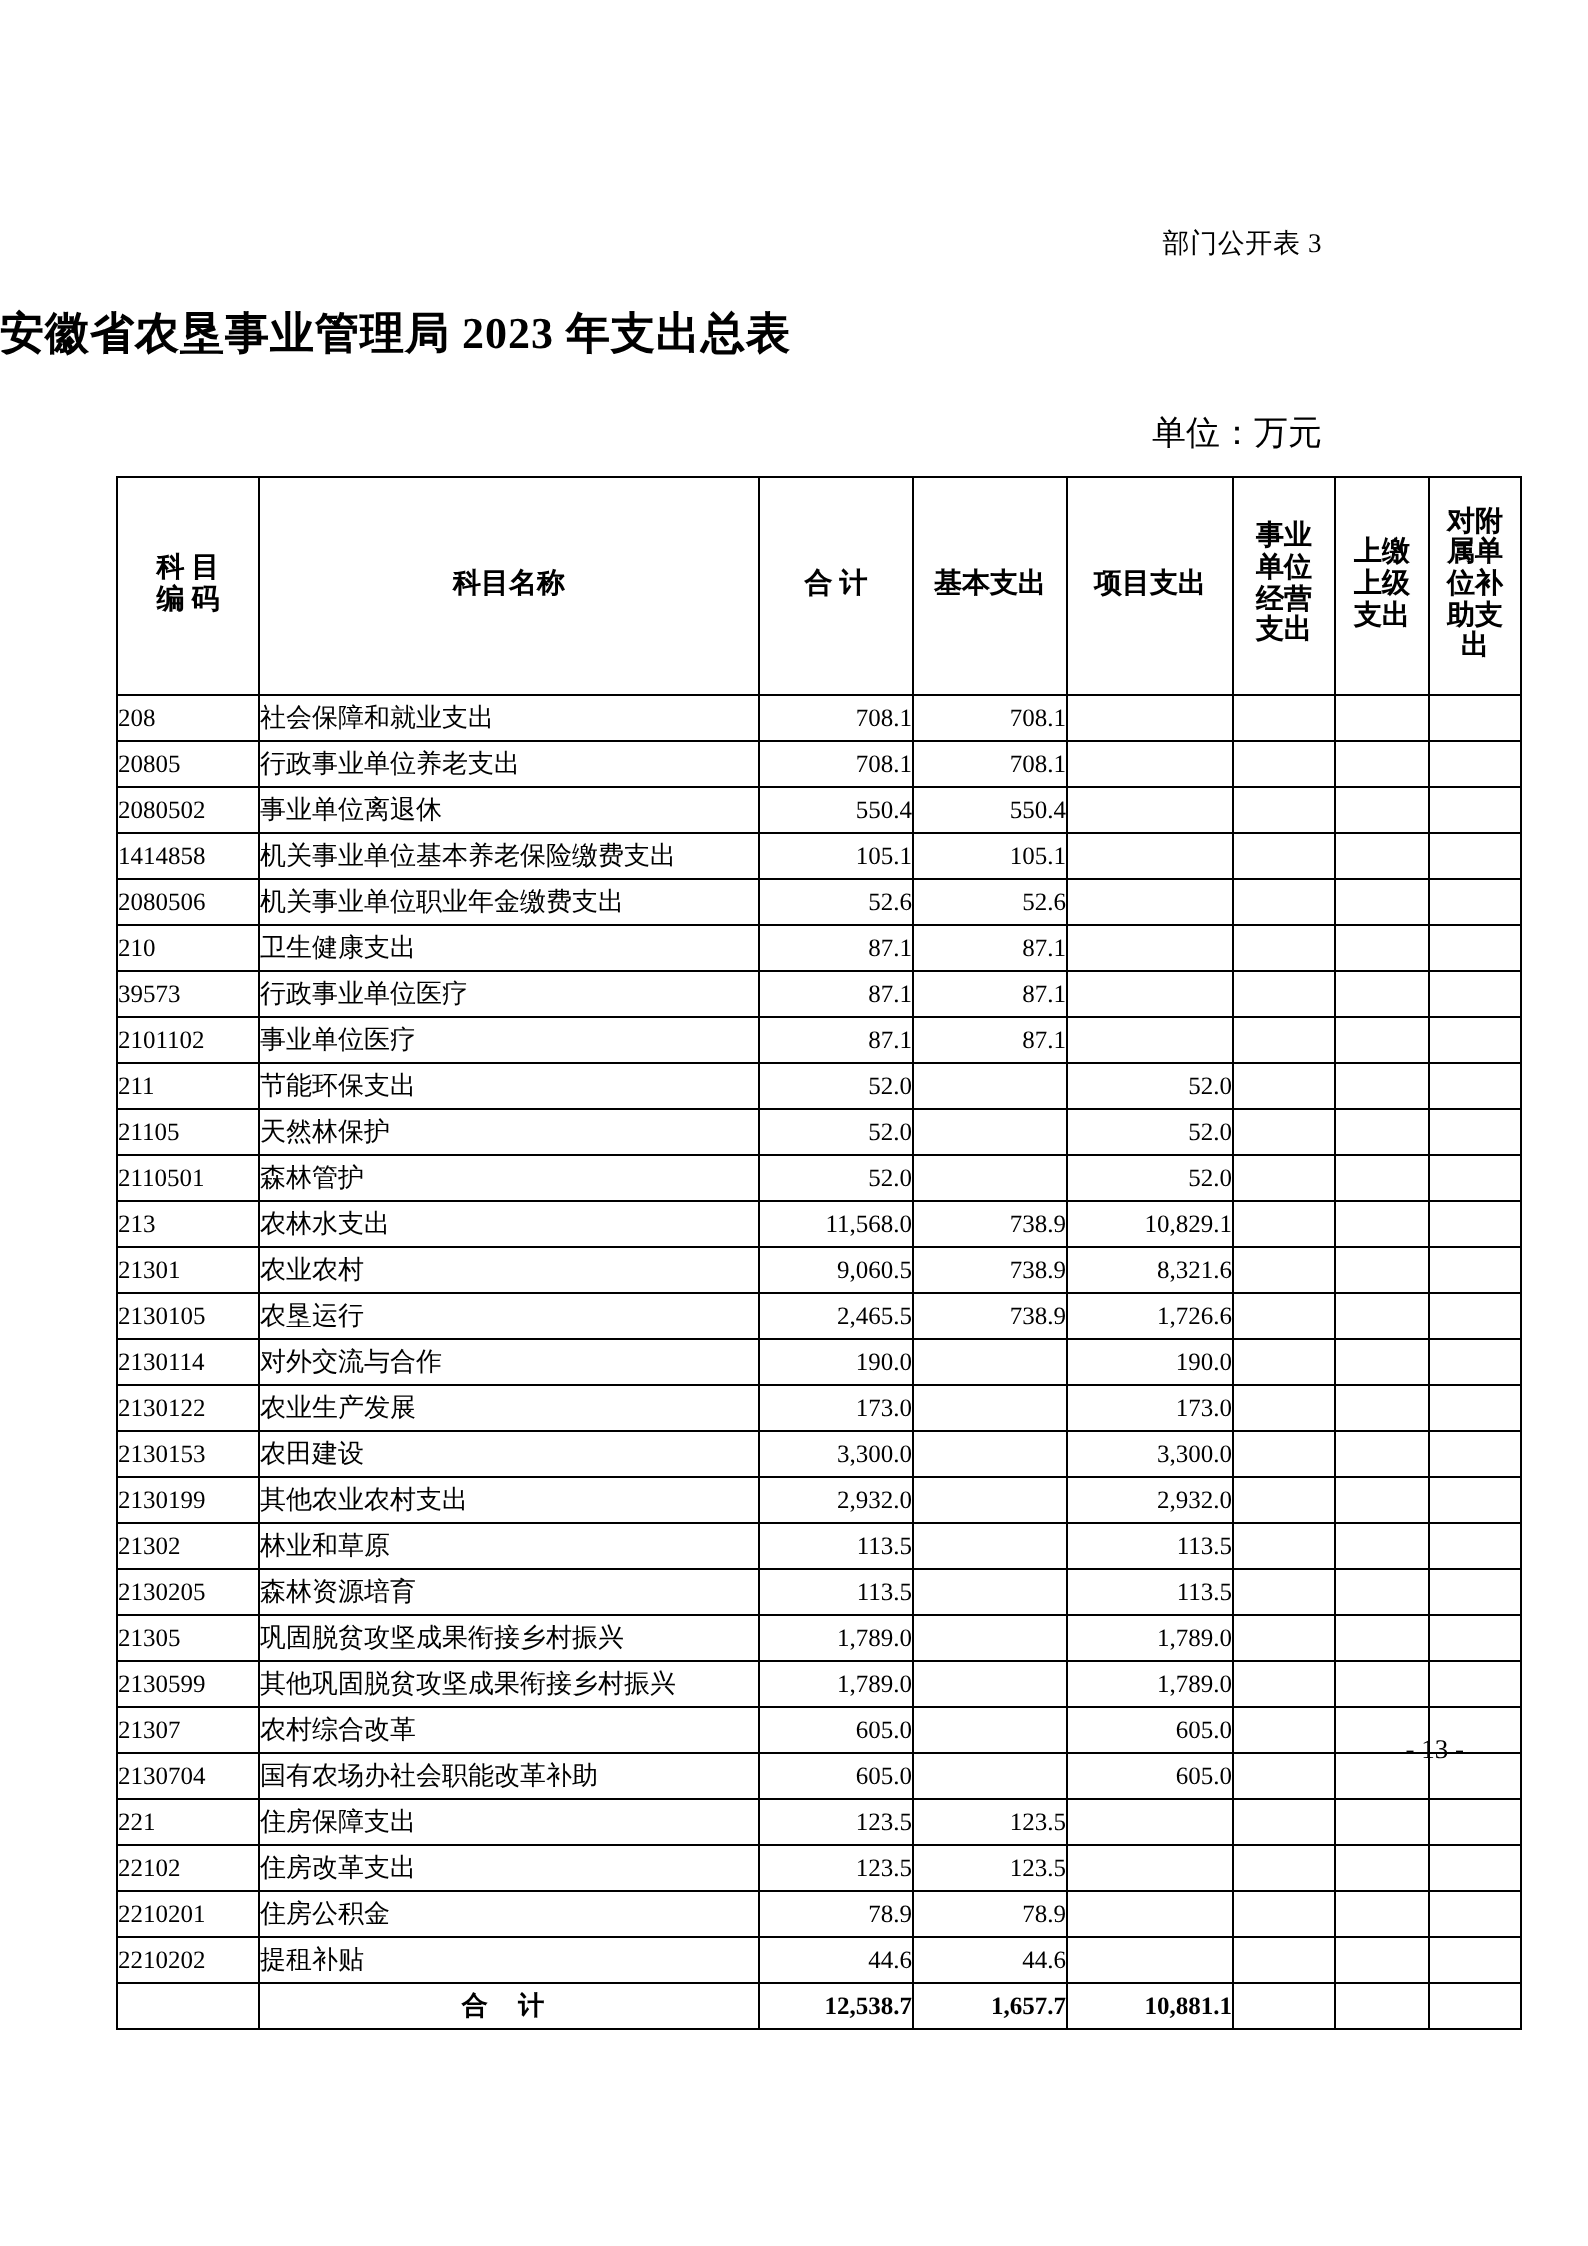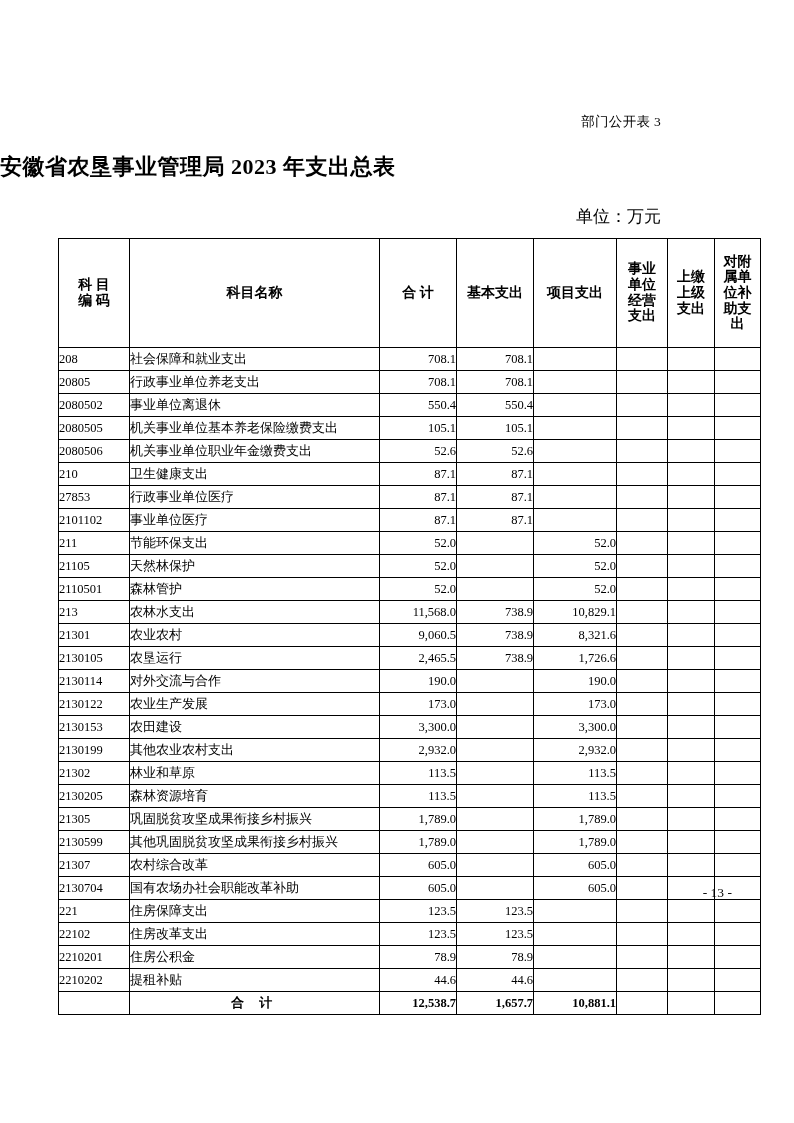--- a/index.html
+++ b/index.html
@@ -118,21 +118,21 @@
   .ind2 { padding-left: 36px; }
   .ind3 { padding-left: 52px; }
   .wrap2 {
     line-height: 1.15;
     padding-top: 1px;
     padding-bottom: 1px;
     margin-top: 12px;
   }
   .page-num {
     position: absolute;
-    bottom: 78px;
+    bottom: 96px;
     right: 62px;
     font-size: 13.5px;
   }
 </style>
 </head>
 <body>
 
 <div class="page">
 
   <div class="header-note">部门公开表 3</div>
@@ -180,21 +180,21 @@
             <td class="code">2080502</td>
             <td class="name ind2">事业单位离退休</td>
             <td class="num">550.4</td>
             <td class="num">550.4</td>
             <td class="num"></td>
             <td class="num"></td>
             <td class="num"></td>
             <td class="num"></td>
           </tr>
           <tr>
-            <td class="code">2080505</td>
+            <td class="code">1414858</td>
             <td class="name ind3 wrap2">机关事业单位基本养老保险缴费支出</td>
             <td class="num">105.1</td>
             <td class="num">105.1</td>
             <td class="num"></td>
             <td class="num"></td>
             <td class="num"></td>
             <td class="num"></td>
           </tr>
           <tr>
             <td class="code">2080506</td>
@@ -210,21 +210,21 @@
             <td class="code">210</td>
             <td class="name ind0">卫生健康支出</td>
             <td class="num">87.1</td>
             <td class="num">87.1</td>
             <td class="num"></td>
             <td class="num"></td>
             <td class="num"></td>
             <td class="num"></td>
           </tr>
           <tr>
-            <td class="code">27853</td>
+            <td class="code">39573</td>
             <td class="name ind1">行政事业单位医疗</td>
             <td class="num">87.1</td>
             <td class="num">87.1</td>
             <td class="num"></td>
             <td class="num"></td>
             <td class="num"></td>
             <td class="num"></td>
           </tr>
           <tr>
             <td class="code">2101102</td>

